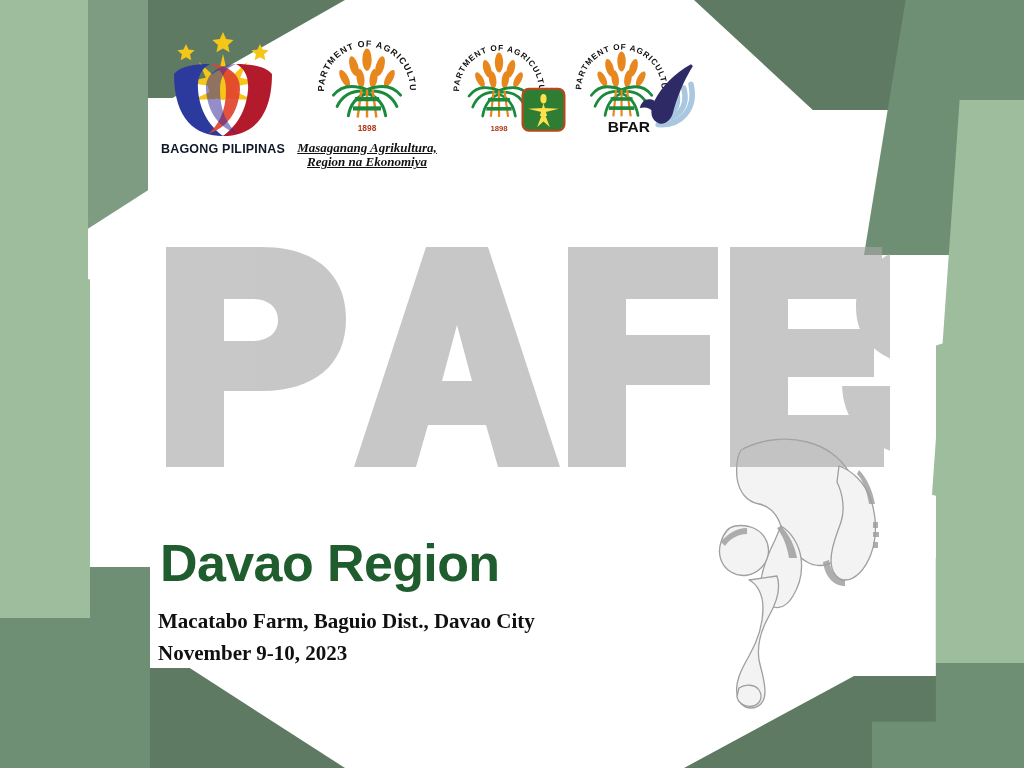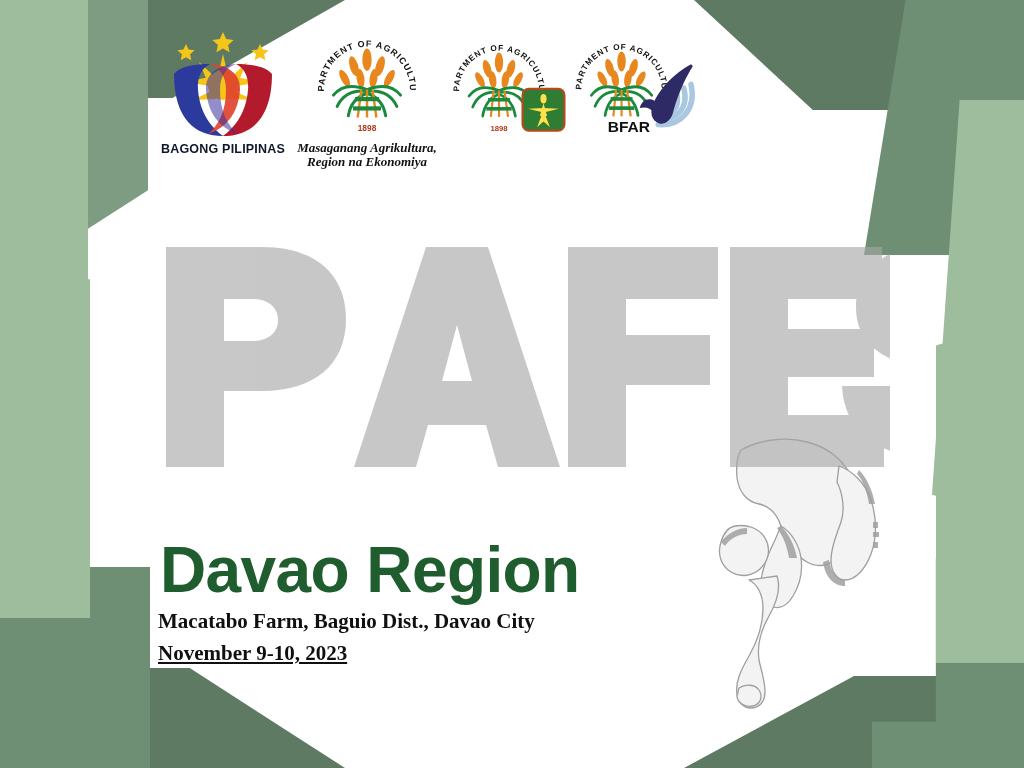--- a/index.html
+++ b/index.html
@@ -65,50 +65,50 @@
   .logo-bp{width:122px;height:140px;display:flex;flex-direction:column;
            align-items:center;justify-content:flex-start;}
   .bp-word{font-family:"Liberation Sans",sans-serif;font-weight:bold;
            font-size:12.5px;color:#0f172a;letter-spacing:.2px;
            margin-top:2px;white-space:nowrap;}
 
   .logo-da{width:160px;height:142px;display:flex;flex-direction:column;
            align-items:center;}
   .da-tagline{font-family:"Liberation Serif",serif;font-weight:bold;
               font-style:italic;font-size:13px;line-height:1.12;color:#111;
-              text-align:center;margin-top:1px;white-space:nowrap;}
+              text-align:center;margin-top:1px;white-space:nowrap;text-decoration:underline;}
 
   .logo-ati{width:118px;height:130px;}
   .logo-bfar{width:128px;height:130px;}
 
   
   .map{position:absolute;right:120px;top:430px;width:215px;height:285px;
        opacity:.95;}
 
   
   .subtitle{position:absolute;top:206px;left:166px;
             font-size:25.5px;font-weight:bold;color:#111111;
             letter-spacing:-.2px;white-space:nowrap;}
 
   .wordmark{position:absolute;top:232px;left:150px;width:740px;height:235px;}
 
   .assessment{position:absolute;top:470px;left:155px;
               font-size:43px;font-weight:bold;color:#0d0d0d;
               letter-spacing:-.7px;white-space:nowrap;}
 
   .region{position:absolute;top:533px;left:160px;
-          font-size:64px;font-weight:bold;color:#1f5c2e;
+          font-size:52px;font-weight:bold;color:#1f5c2e;
           letter-spacing:-.6px;white-space:nowrap;}
 
   .venue{position:absolute;top:609px;left:158px;
          font-family:"Liberation Serif",serif;font-weight:bold;
          font-size:21px;color:#101010;white-space:nowrap;}
   .dates{position:absolute;top:641px;left:158px;
          font-family:"Liberation Serif",serif;font-weight:bold;
-         font-size:21px;color:#101010;white-space:nowrap;text-decoration:underline;}
+         font-size:21px;color:#101010;white-space:nowrap;}
 </style>
 </head>
 <body>
 
 <div class="slide">
 
   <div class="deco tl-a"></div>
   <div class="deco tl-b"></div>
   <div class="deco tl-c"></div>
 

